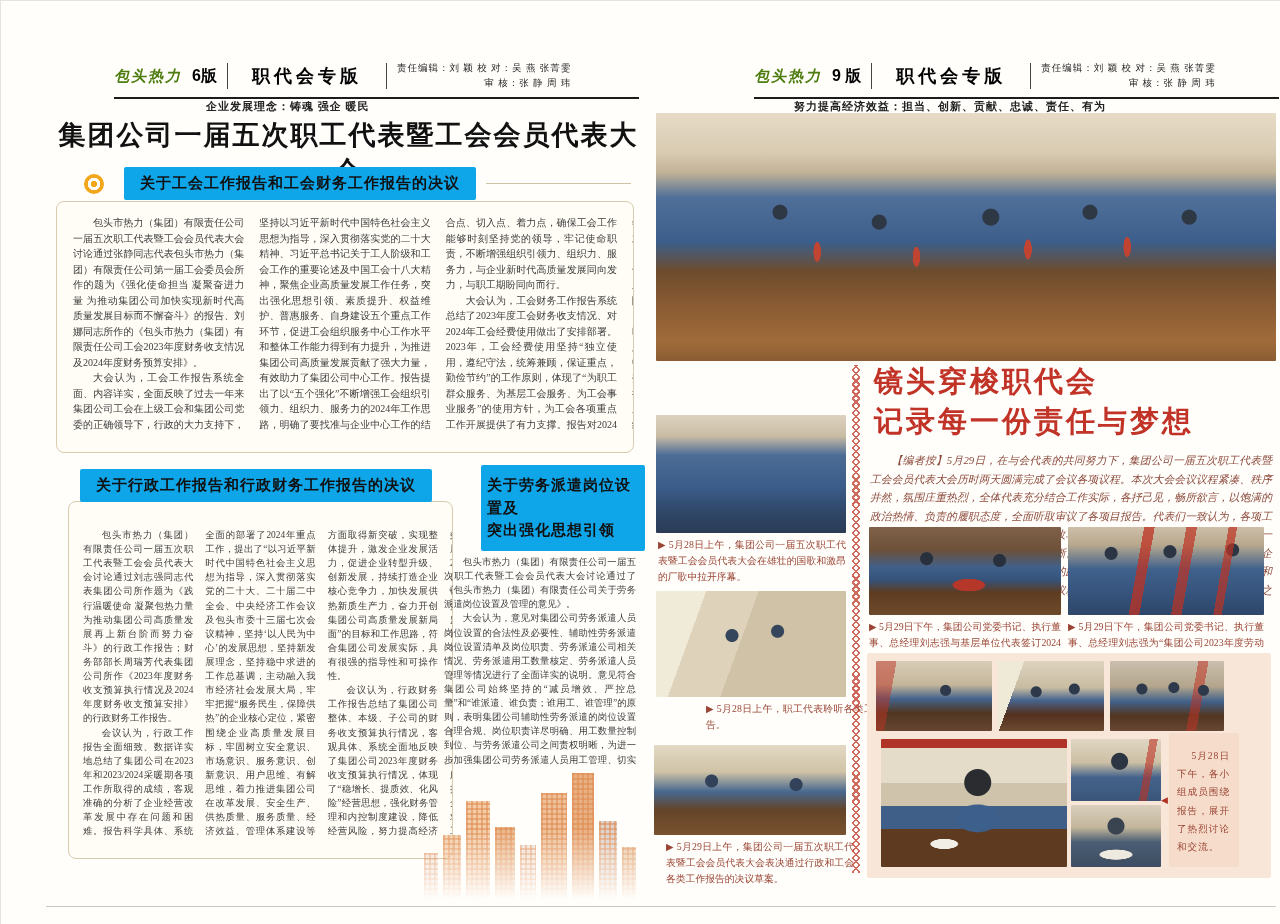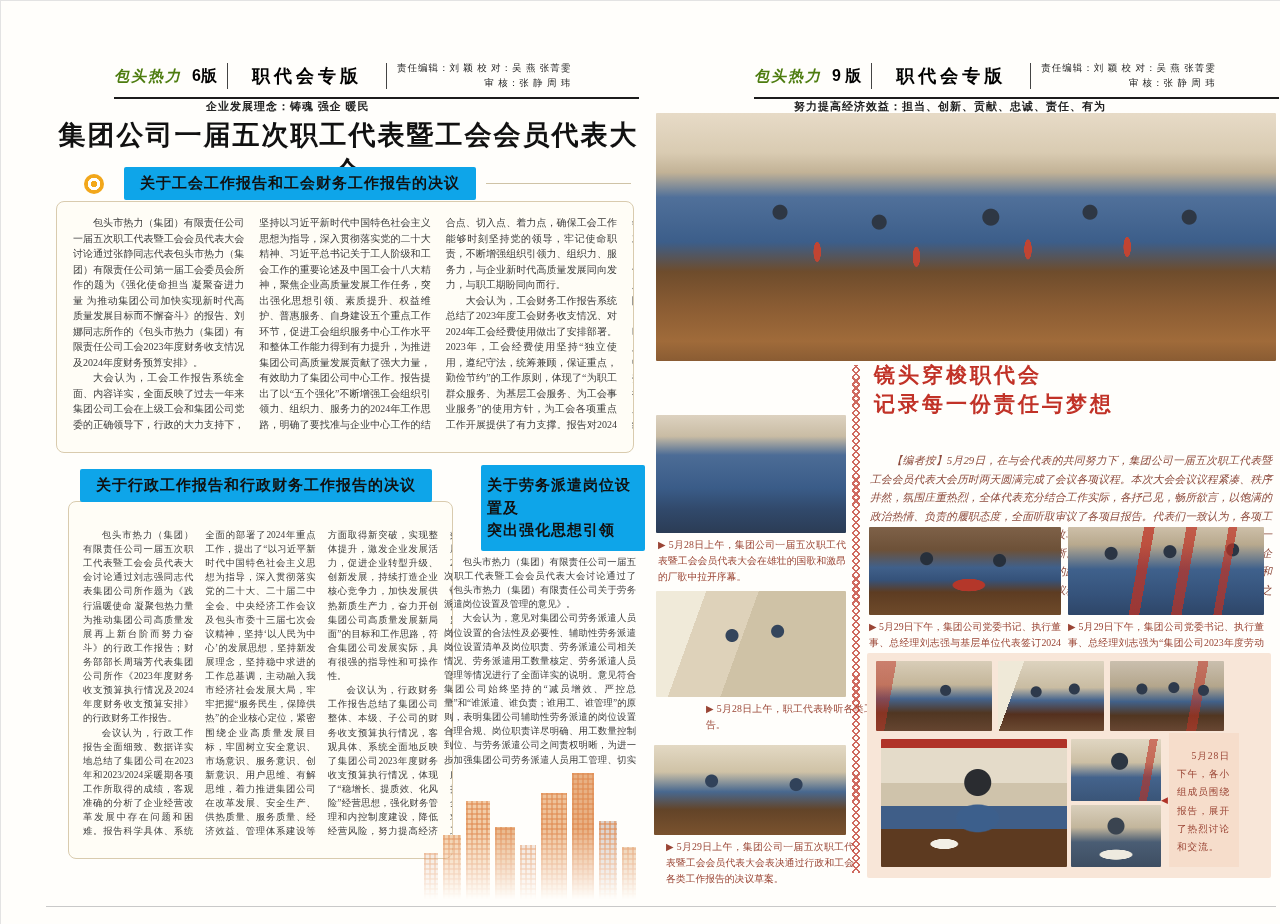--- a/index.html
+++ b/index.html
@@ -138,21 +138,21 @@
   .cap-2{left:8px;top:648px;width:188px;margin-left:44px;}
   .cap-3{left:12px;top:786px;width:188px;}
   .cap-4{left:215px;top:566px;width:192px;}
   .cap-5{left:414px;top:566px;width:196px;}
 
   .deco-strip{position:absolute;left:198px;top:312px;width:8px;height:508px;opacity:.75;
     background:
       repeating-linear-gradient(45deg,#c0392b 0 1.6px,transparent 1.6px 5px),
       repeating-linear-gradient(-45deg,#c0392b 0 1.6px,transparent 1.6px 5px);}
   .feature-title{position:absolute;left:220px;top:308px;margin:0;color:#c13227;
-    font-weight:900;font-size:21px;letter-spacing:3px;line-height:1.38;}
+    font-weight:900;font-size:29px;letter-spacing:3px;line-height:1.38;}
   .feature-title span{display:block;}
   .editor-note{position:absolute;left:216px;top:398px;width:402px;margin:0;
     color:#8d4a3c;font-size:10.8px;line-height:1.72;font-style:italic;text-align:justify;text-indent:2em;}
 
   .panel{position:absolute;left:213px;top:600px;width:404px;height:225px;background:#f8e6d8;border-radius:2px;}
   .vcap{position:absolute;left:302px;top:80px;width:70px;height:134px;background:#f6ddcb;
     color:#9a4434;font-size:9.6px;line-height:1.9;padding:14px 6px 0 8px;box-sizing:border-box;text-indent:1.5em;letter-spacing:1px;}
   .vcap-marker{position:absolute;left:294px;top:142px;color:#b03328;font-size:9px;}
 
   .bottom-rule{position:absolute;left:45px;right:5px;top:905px;border-top:1px solid #c9c9c9;}

